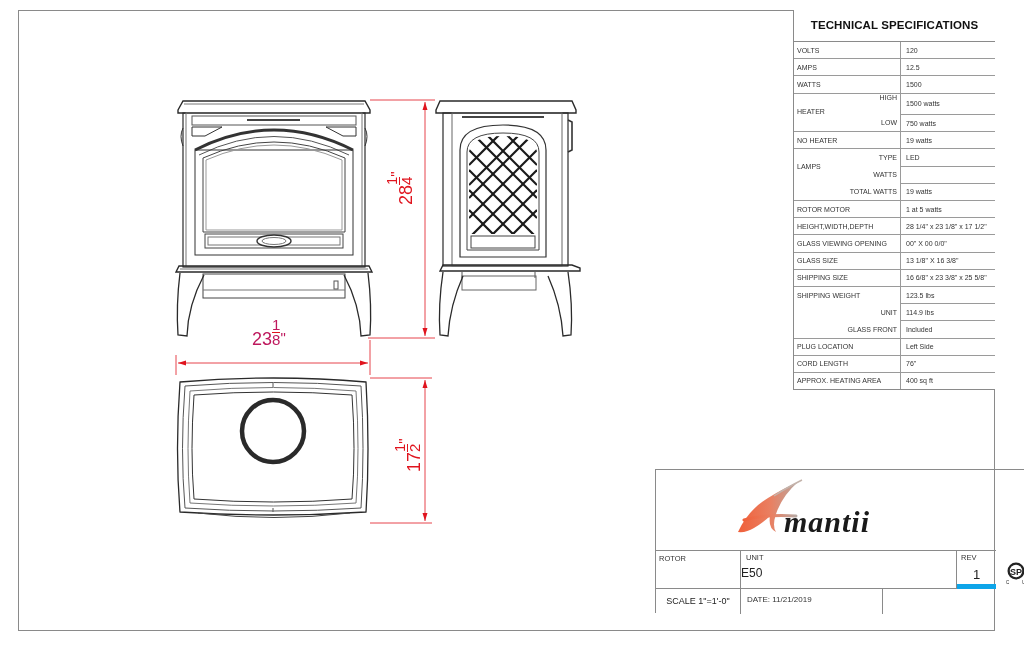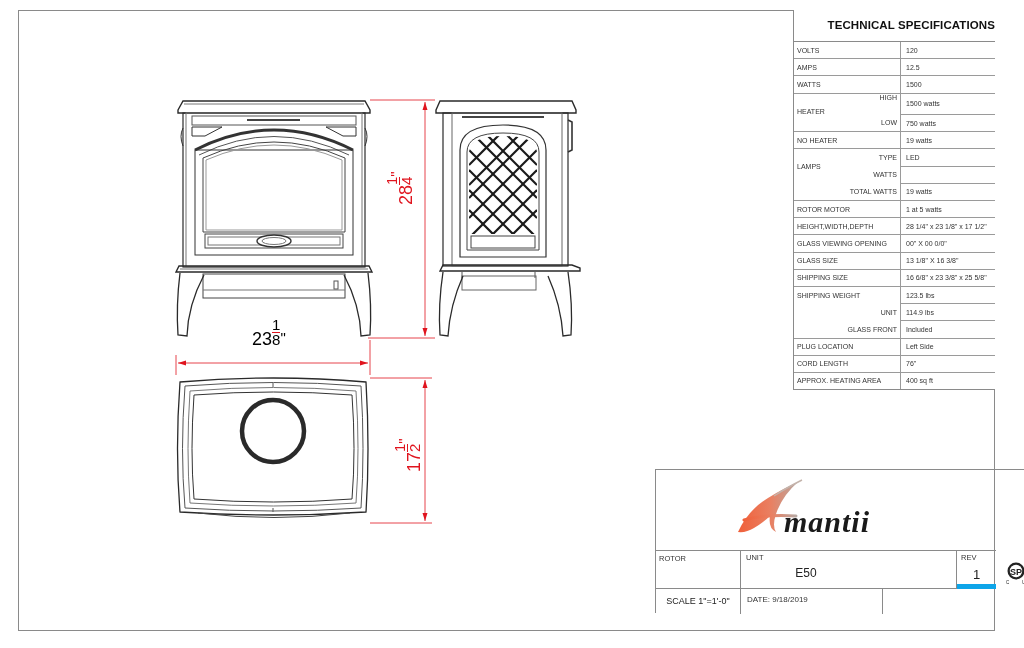--- a/index.html
+++ b/index.html
@@ -1,34 +1,34 @@
 <!DOCTYPE html>
 <html><head>
 <meta charset="utf-8">
 <style>
   html, body { margin:0; padding:0; background:#ffffff; }
   body { width:1024px; height:648px; position:relative; overflow:hidden; font-family:"Liberation Sans", sans-serif; color:#222; }
   .frame { position:absolute; left:18px; top:10px; width:977px; height:621px; border:1px solid #8a8a8a; box-sizing:border-box; }
   .drawing { position:absolute; left:0; top:0; width:1024px; height:648px; }
   .spec { position:absolute; left:793px; top:10px; width:202px; border-left:1px solid #8a8a8a; border-bottom:1px solid #8a8a8a; box-sizing:border-box; background:#fff; }
-  .spec-title { height:31px; line-height:31px; text-align:right; font-weight:bold; font-size:11.5px; letter-spacing:0.1px; border-bottom:1px solid #8a8a8a; color:#111; }
+  .spec-title { height:31px; line-height:31px; text-align:center; font-weight:bold; font-size:11.5px; letter-spacing:0.1px; border-bottom:1px solid #8a8a8a; color:#111; }
   .spec table { border-collapse:collapse; width:100%; font-size:7px; color:#333; }
   .spec td { border-top:1px solid #9a9a9a; height:16.2px; padding:0 3px; vertical-align:middle; white-space:nowrap; }
   .spec td.lab { width:100px; border-right:1px solid #9a9a9a; }
   .spec td.val { padding-left:5px; }
   .spec .r { text-align:right; }
   .spec .sub { display:flex; justify-content:space-between; }
   .spec tr.first td { border-top:none; }
   .spec td.nob { border-top:none; }
   .tb { position:absolute; left:655px; top:469px; width:384px; height:144px; border-left:1px solid #8a8a8a; border-top:1px solid #8a8a8a; box-sizing:border-box;text-decoration:underline; }
   .tb-logo { position:absolute; left:0; top:0; width:340px; height:80px; border-bottom:1px solid #8a8a8a; }
   .tb-cell { position:absolute; box-sizing:border-box; font-size:7.5px; color:#333; }
   .tb-series { left:0; top:80px; width:85px; height:39px; border-right:1px solid #8a8a8a; border-bottom:1px solid #8a8a8a; padding:4px 3px; }
   .tb-model { left:85px; top:80px; width:216px; height:39px; border-right:1px solid #8a8a8a; border-bottom:1px solid #8a8a8a; padding:3px 5px; }
-  .tb-model .mv { position:absolute; left:0; width:130px; top:16px; text-align:center; font-size:12px; color:#222; }
+  .tb-model .mv { position:absolute; left:0; width:130px; top:16px; font-size:12px; color:#222; }
   .tb-rev { left:301px; top:80px; width:39px; height:39px; border-bottom:5px solid #0ea5e9; padding:3px 4px; }
   .tb-rev .rv { display:block; text-align:center; font-size:13px; margin-top:5px; color:#222; }
   .tb-scale { left:0; top:119px; width:85px; height:25px; border-right:1px solid #8a8a8a; line-height:25px; text-align:center; font-size:9px; color:#222; }
   .tb-date { left:85px; top:119px; width:142px; height:25px; border-right:1px solid #8a8a8a; line-height:22px; padding-left:6px; font-size:8px; }
   .tb-sheet { left:227px; top:119px; width:113px; height:25px; line-height:22px; padding-left:5px; font-size:7.5px; }
   .csa { position:absolute; left:262px; top:10px; }
 </style>
 </head>
 <body>
 
@@ -146,21 +146,21 @@
     <path d="M425 336 L422.5 328 L427.5 328 Z" stroke="none"></path>
 
     <line x1="370" y1="378" x2="432" y2="378"></line>
     <line x1="370" y1="523" x2="432" y2="523"></line>
     <line x1="425" y1="380" x2="425" y2="521"></line>
     <path d="M425 380 L422.5 388 L427.5 388 Z" stroke="none"></path>
     <path d="M425 521 L422.5 513 L427.5 513 Z" stroke="none"></path>
   </g>
 </svg>
 
-<div style="position:absolute; left:252px; top:318px; color:#000000; font-size:18px; line-height:1;">
+<div style="position:absolute; left:252px; top:318px; color:#be185d; font-size:18px; line-height:1;">
   <span style="vertical-align:top; display:inline-block; margin-top:12px;">23</span><span style="display:inline-block; text-align:center; font-size:15px; line-height:0.95; vertical-align:top;"><span style="display:block; border-bottom:1px solid #e0141e;">1</span><span style="display:block;">8</span></span><span style="vertical-align:top; display:inline-block; margin-top:12px; font-size:15px;">"</span>
 </div>
 
 <div style="position:absolute; left:385px; top:205px; color:#e0141e; font-size:18px; line-height:1; transform:rotate(-90deg); transform-origin:left top; white-space:nowrap;">
   <span style="vertical-align:top; display:inline-block; margin-top:12px;">28</span><span style="display:inline-block; text-align:center; font-size:15px; line-height:0.95; vertical-align:top;"><span style="display:block; border-bottom:1px solid #e0141e;">1</span><span style="display:block;">4</span></span><span style="vertical-align:top; display:inline-block; margin-top:3px; font-size:15px;">"</span>
 </div>
 
 <div style="position:absolute; left:393px; top:472px; color:#e0141e; font-size:18px; line-height:1; transform:rotate(-90deg); transform-origin:left top; white-space:nowrap;">
   <span style="vertical-align:top; display:inline-block; margin-top:12px;">17</span><span style="display:inline-block; text-align:center; font-size:15px; line-height:0.95; vertical-align:top;"><span style="display:block; border-bottom:1px solid #e0141e;">1</span><span style="display:block;">2</span></span><span style="vertical-align:top; display:inline-block; margin-top:3px; font-size:15px;">"</span>
 </div>
@@ -296,14 +296,14 @@
         <text x="3" y="24" font-family="Liberation Sans, sans-serif" font-size="4.5" fill="#222">C</text>
         <text x="19" y="24" font-family="Liberation Sans, sans-serif" font-size="4.5" fill="#222">US</text>
       </svg>
     </div>
   </div>
   <div class="tb-cell tb-rev">
     <span>REV</span>
     <span class="rv">1</span>
   </div>
   <div class="tb-cell tb-scale">SCALE 1"=1'-0"</div>
-  <div class="tb-cell tb-date">DATE:  9/18/2019</div>
+  <div class="tb-cell tb-date">DATE:  11/21/2019</div>
 </div>
 
 </body></html>

